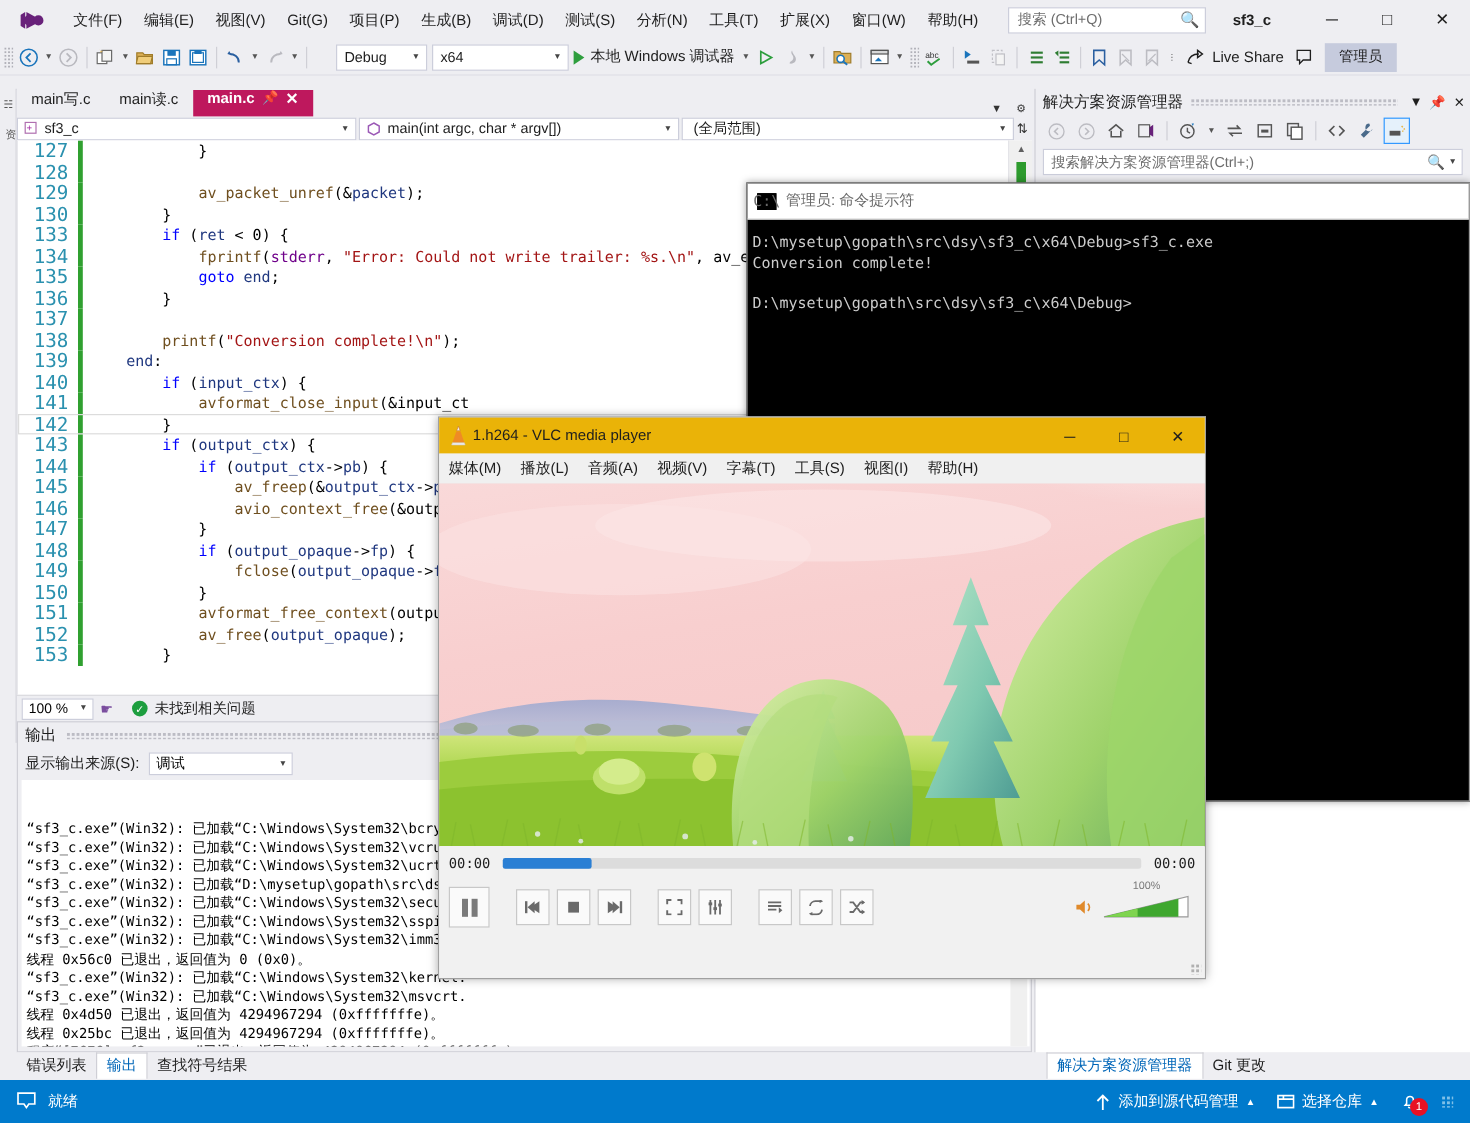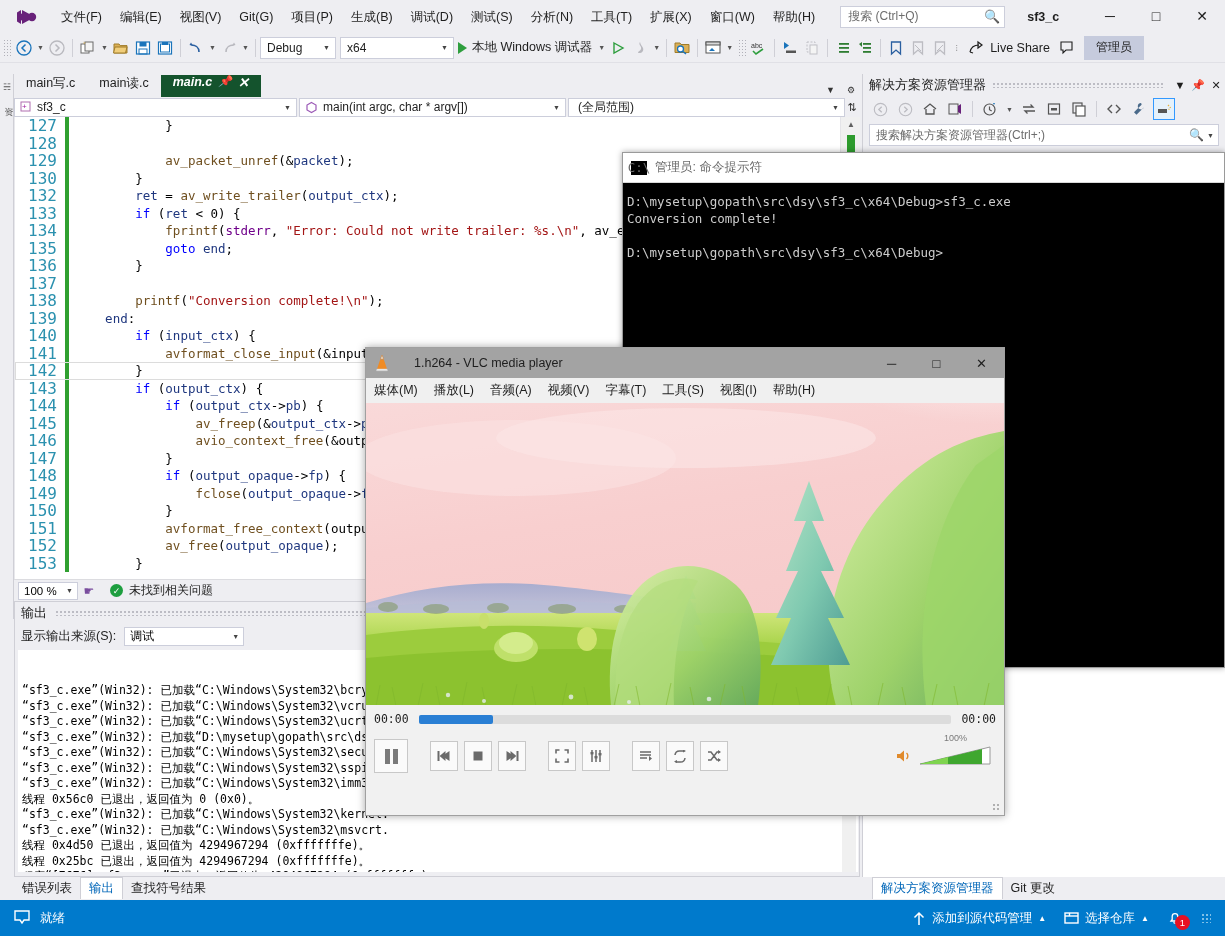--- a/index.html
+++ b/index.html
@@ -81,21 +81,21 @@
 
   
   .tabbar {
     position: absolute; left: 14px; top: 74px; width: 846px; height: 24px;
     background: #eeeef2; display: flex; align-items: flex-end;
   }
   .tab {
     height: 23px; padding: 0 12px; display: flex; align-items: flex-start;
     font-size: 12.5px; color: #1e1e1e; background: #eeeef2; gap: 6px;
   }
-  .tab.active { background: #14532d; color: #fff; font-weight: bold; font-style: italic; }
+  .tab.active { background: #be185d; color: #fff; font-weight: bold; }
   .tab .pin { font-size: 11px; }
   .tab .x { font-size: 13px; }
   .tabbar-right { margin-left: auto; display:flex; align-items:center; gap:2px; padding-bottom:3px;}
   .tabbar-right .ti { font-size: 9px; color:#333; padding: 0 5px;}
 
   
   .navbar-row {
     position: absolute; left: 14px; top: 97px; width: 846px; height: 20px;
     background: #eeeef2; display: flex; align-items: center;
   }
@@ -241,21 +241,21 @@
   .cmd-body {
     padding: 10px 0 0 4px; font-family: "DejaVu Sans Mono", monospace;
     font-size: 12.5px; color: #cccccc; line-height: 17px; white-space: pre;
   }
 
   
   .vlcwin {
     position: absolute; left: 365px; top: 347px; width: 640px; height: 469px;
     background: #f0f0f0; border: 1px solid #a0a0a0; box-shadow: 0 0 8px rgba(0,0,0,0.35);
   }
-  .vlc-title { height: 30px; background: #a3a3a3; display: flex; align-items: center; padding-left: 8px; gap: 24px;}
+  .vlc-title { height: 30px; background: #eab308; display: flex; align-items: center; padding-left: 8px; gap: 4px;}
   .vlc-title .t { font-size: 12.5px; color: #1e1e1e; flex: 1; }
   .vlc-wc { display: flex; height: 30px; }
   .vlc-wc div { width: 45px; height: 30px; display:flex;align-items:center;justify-content:center;
     font-size: 13px; color:#1e1e1e;}
   .vlc-menu { height: 25px; background: #f0f0f0; display: flex; align-items: center; padding-left: 8px; gap: 16px;}
   .vlc-menu span { font-size: 12.5px; color: #1e1e1e; }
   .vlc-video { position: absolute; left: 0; top: 55px; width: 638px; height: 303px; overflow: hidden; background:#f6cfcf;}
   .vlc-controls { position: absolute; left:0; bottom: 0; width: 638px; height: 110px; background: #f1f1f1;}
   .vlc-seekrow { height: 28px; display: flex; align-items: center; padding: 0 8px; gap: 10px;}
   .vlc-time { font-family: "DejaVu Sans Mono", monospace; font-size: 11.5px; color: #1e1e1e; }
@@ -368,21 +368,21 @@
     <div class="tb-arrow">▼</div>
     <div class="tbi">
       <svg width="16" height="16" viewBox="0 0 16 16">
           <path d="M5 12 C5 7 9 5 12.5 5" fill="none" stroke="#b9b9bf" stroke-width="1.6"></path>
           <path d="M13 2.5 L14.5 5 L11 6 Z" fill="#b9b9bf"></path>
         </svg>
     </div>
     <div class="tb-arrow">▼</div>
     <div class="tb-sep"></div>
 
-    <div class="tb-combo" style="width:76px;margin-left:0;">
+    <div class="tb-combo" style="width:76px;margin-left:20px;">
       <span>Debug</span>
       <span class="cb-arrow">▼</span>
     </div>
     <div class="tb-combo" style="width:114px;margin-left:4px;">
       <span>x64</span>
       <span class="cb-arrow">▼</span>
     </div>
 
     <div class="tb-run">
       <div class="tri"></div>
@@ -535,21 +535,20 @@
     </div>
     <div style="width:14px;text-align:center;font-size:11px;color:#333;">⇅</div>
   </div>
 
   <div class="codearea">
     <div id="code-lines">
         <div class="codeline"><span class="lnum">127</span><span class="chgbar"></span><span class="codetext">            }</span></div>
         <div class="codeline"><span class="lnum">128</span><span class="chgbar"></span><span class="codetext"></span></div>
         <div class="codeline"><span class="lnum">129</span><span class="chgbar"></span><span class="codetext">            <span class="fn">av_packet_unref</span>(&amp;<span class="var">packet</span>);</span></div>
         <div class="codeline"><span class="lnum">130</span><span class="chgbar"></span><span class="codetext">        }</span></div>
-        <div class="codeline"><span class="lnum">132</span><span class="chgbar"></span><span class="codetext">        <span class="var">ret</span> = <span class="fn">av_write_trailer</span>(<span class="var">output_ctx</span>);</span></div>
         <div class="codeline"><span class="lnum">133</span><span class="chgbar"></span><span class="codetext">        <span class="k">if</span> (<span class="var">ret</span> &lt; 0) {</span></div>
         <div class="codeline"><span class="lnum">134</span><span class="chgbar"></span><span class="codetext">            <span class="fn">fprintf</span>(<span class="mac">stderr</span>, <span class="s">"Error: Could not write trailer: %s.\n"</span>, av_err2st</span></div>
         <div class="codeline"><span class="lnum">135</span><span class="chgbar"></span><span class="codetext">            <span class="k">goto</span> <span class="var">end</span>;</span></div>
         <div class="codeline"><span class="lnum">136</span><span class="chgbar"></span><span class="codetext">        }</span></div>
         <div class="codeline"><span class="lnum">137</span><span class="chgbar"></span><span class="codetext"></span></div>
         <div class="codeline"><span class="lnum">138</span><span class="chgbar"></span><span class="codetext">        <span class="fn">printf</span>(<span class="s">"Conversion complete!\n"</span>);</span></div>
         <div class="codeline"><span class="lnum">139</span><span class="chgbar"></span><span class="codetext">    <span class="var">end</span>:</span></div>
         <div class="codeline"><span class="lnum">140</span><span class="chgbar"></span><span class="codetext">        <span class="k">if</span> (<span class="var">input_ctx</span>) {</span></div>
         <div class="codeline"><span class="lnum">141</span><span class="chgbar"></span><span class="codetext">            <span class="fn">avformat_close_input</span>(&amp;input_ct</span></div>
         <div class="codeline current"><span class="lnum">142</span><span class="chgbar"></span><span class="codetext">        }</span></div>

